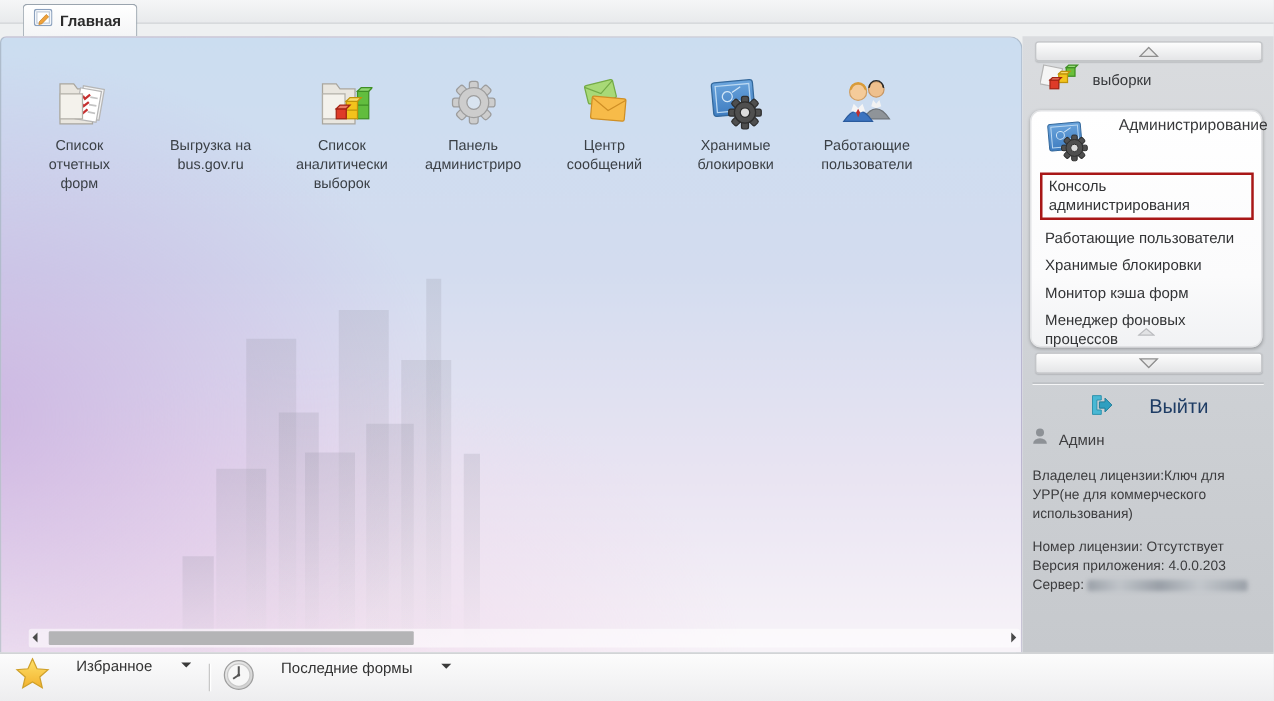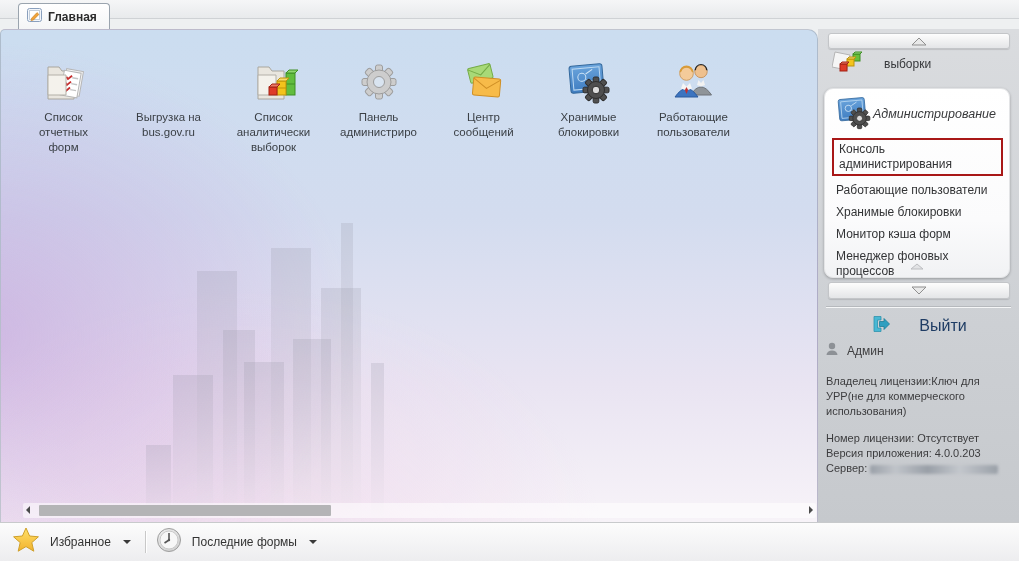--- a/index.html
+++ b/index.html
@@ -46,27 +46,27 @@
   
   .sidebar { position:absolute; left:818px; top:29px; width:201px; height:493px;
     background:linear-gradient(to bottom,#dadcdf,#cdd0d4 60%,#c6c9cd); }
   .side-btn { position:absolute; left:10px; width:182px; height:16px;
     background:linear-gradient(#fdfdfd,#e4e5e7); border:1px solid #c3c5c8; border-radius:3px;
     display:flex; align-items:center; justify-content:center; cursor:pointer;
     box-shadow:0 1px 1px rgba(0,0,0,.12); }
   .btn-up { top:4px; } .btn-down { top:253px; height:17px; }
 
   .sel-item { position:absolute; left:14px; top:22px; height:26px; display:flex;
-    align-items:center; gap:20px; cursor:pointer; }
+    align-items:center; gap:10px; cursor:pointer; }
   .sel-label { font-size:12px; color:#37393c; }
 
   .admin-panel { position:absolute; left:6px; top:59px; width:186px; height:190px;
     background:linear-gradient(#ffffff 0%,#fbfbfc 70%,#f1f2f4 100%);
     border:1px solid #e3e4e6; border-radius:9px; box-shadow:0 1px 3px rgba(0,0,0,.28); }
-  .admin-head { position:absolute; left:10px; top:4px; display:flex; align-items:center; gap:0;font-style:italic; }
+  .admin-head { position:absolute; left:10px; top:4px; display:flex; gap:22px; }
   .admin-title { font-size:12.5px; color:#38393b; }
   .admin-body { position:absolute; left:7px; top:49px; right:6px; }
   .red-box { border:2px solid #a81717; padding:2px 20px 2px 5px; }
   .admin-link { display:block; font-size:12px; color:#333436; line-height:15px; cursor:pointer; text-decoration:none; }
   .admin-body > .admin-link { margin:7px 0 0 4px; }
   .panel-mini-arrow { position:absolute; left:50%; bottom:3px; transform:translateX(-50%); }
 
   .side-divider { position:absolute; left:8px; right:8px; top:277px; height:1px;
     background:#b6b9bd; box-shadow:0 1px 0 rgba(255,255,255,.8); }
 
@@ -80,21 +80,21 @@
   .lic { position:absolute; left:8px; right:5px; font-size:11px; line-height:15px; color:#3c3c3e; }
   .lic1 { top:345px; } .lic2 { top:402px; }
   .blur-strip { display:inline-block; width:128px; height:9px; vertical-align:middle;
     margin-left:3px; border-radius:2px; filter:blur(1.6px);
     background:linear-gradient(90deg,#9aa0a8,#c0c4c9 20%,#999fa7 45%,#c3c7cc 70%,#9aa0a8); }
 
   
   .footer { position:absolute; left:0; top:522px; width:1019px; height:39px;
     background:linear-gradient(#fcfcfc,#ededef); border-top:1px solid #c8cacc;
     display:flex; align-items:center; padding-left:12px; }
-  .foot-item { display:flex; align-items:center; gap:10px; cursor:pointer; }
+  .foot-item { display:flex; align-items:flex-start; gap:21px; cursor:pointer; }
   .foot-label { font-size:12px; color:#333; }
   .caret { width:0; height:0; border:4px solid transparent; border-top-color:#3a3a3a;
     margin:4px 0 0 2px; }
   .v-div { width:1px; height:22px; background:#c8c8c8; margin:0 10px 0 14px;
     box-shadow:1px 0 0 #fff; }
 </style>
 </head>
 <body>
 
 <div class="app">

